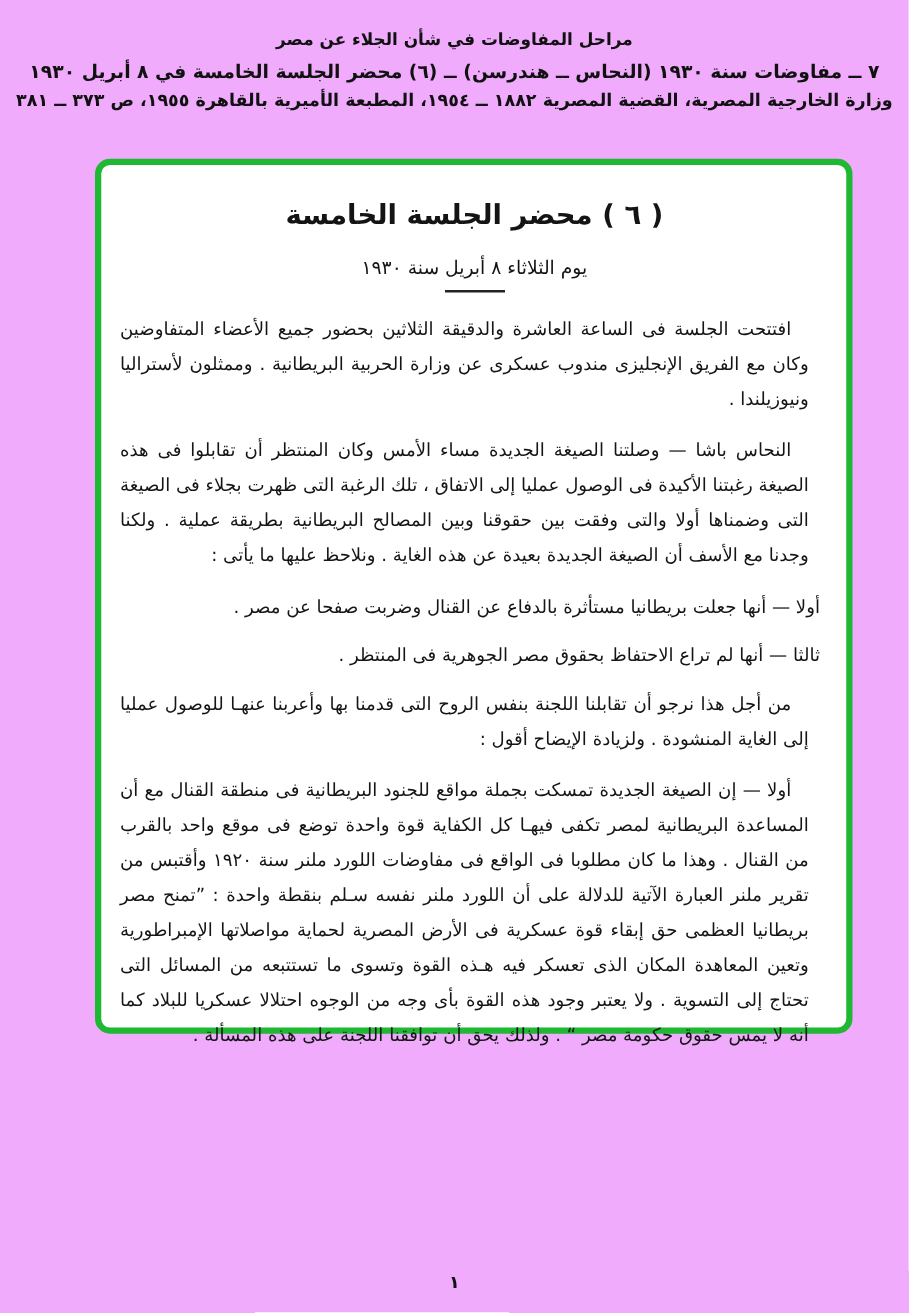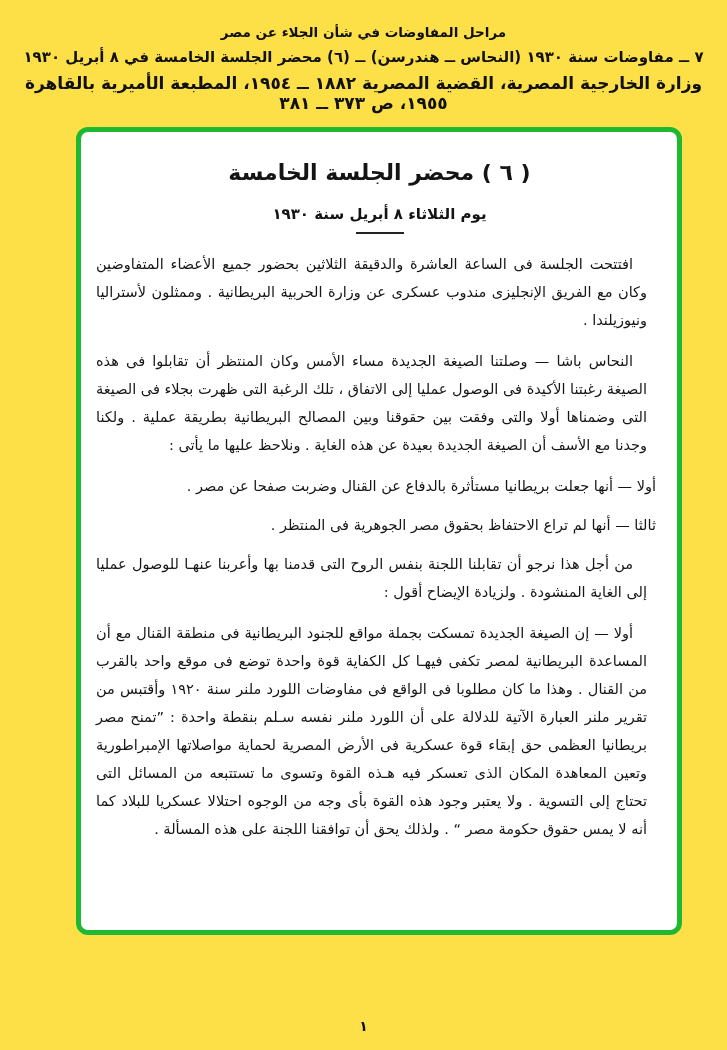--- a/index.html
+++ b/index.html
@@ -1,47 +1,47 @@
 <!DOCTYPE html>
 <html lang="ar"><head>
 <meta charset="utf-8">
 <style>
   html, body { margin:0; padding:0; background:#ffffff; }
   .page {
     position:relative;
     width:727px; height:1050px;
-    background:#fde047;
+    background:#f0abfc;
     font-family:"DejaVu Sans", sans-serif;
     color:#161616;
     overflow:hidden;
   }
   .running-header {
     position:absolute; top:24px; left:0; width:100%;
     text-align:center; direction:rtl; font-weight:bold; color:#111;
   }
   .rh1 { font-size:13.5px; margin-bottom:8px; }
   .rh2 { font-size:15px;  margin-bottom:7px; }
-  .rh3 { font-size:17px; letter-spacing:0.2px; }
+  .rh3 { font-size:14px; letter-spacing:0.2px; }
   .frame {
     position:absolute; left:76px; top:127px;
-    width:606px; height:808px;
+    width:606px; height:700px;
     box-sizing:border-box;
     border:5px solid #1eb832;
     border-radius:12px;
     padding:20px 14px 0 15px;
     background:#ffffff;
   }
   .doc-title {
     direction:rtl; text-align:center;
     font-size:22px; font-weight:bold; color:#141414;
     margin-top:8px;
   }
   .doc-date {
     direction:rtl; text-align:center;
-    font-size:15px; font-weight:bold; color:#141414;
+    font-size:15px; font-weight:normal; color:#141414;
     margin-top:20px;
   }
   .date-underline {
     width:48px; height:2px; background:#232323;
     margin:9px auto 0 auto;
   }
   .body-text { margin-top:16px; }
   .para {
     direction:rtl;
     text-align:justify;

